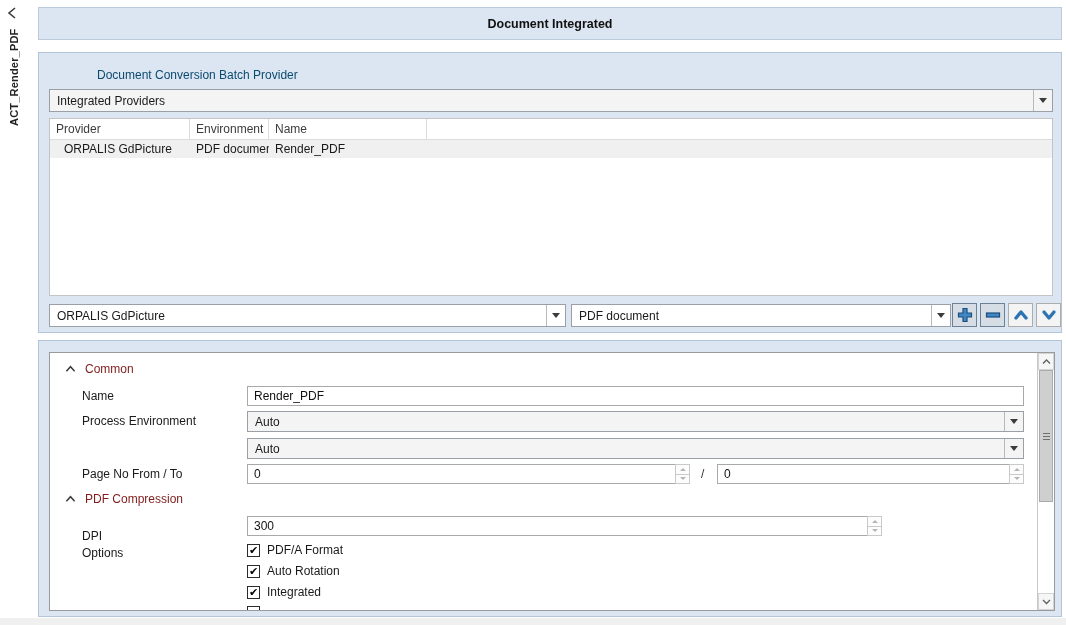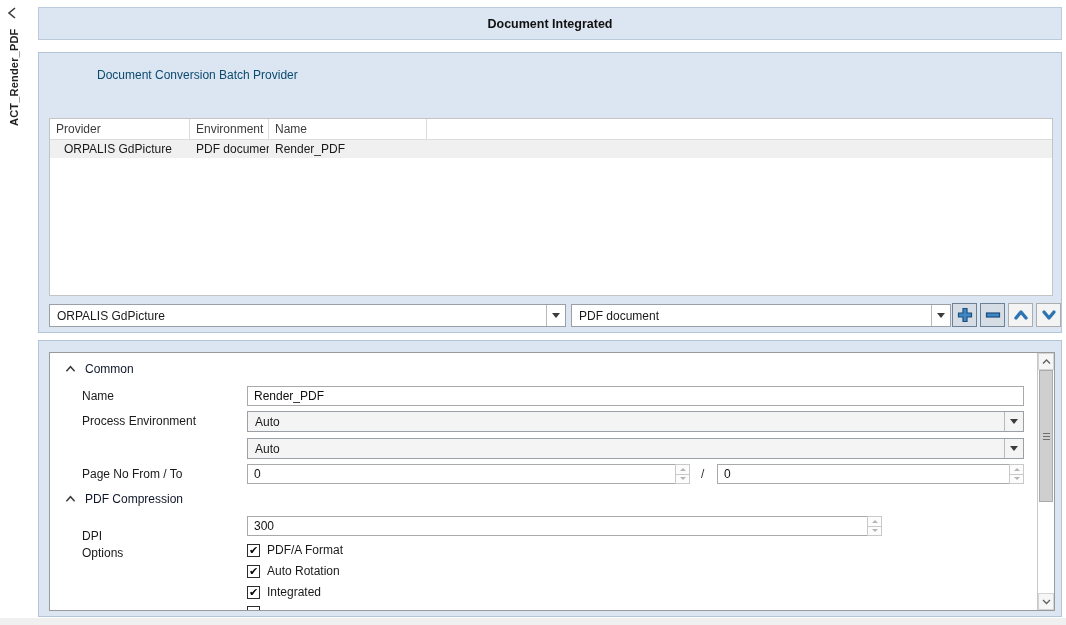--- a/index.html
+++ b/index.html
@@ -76,21 +76,21 @@
     background:#f3f3f3; display:flex; align-items:center; justify-content:center;
   }
   .icon-btn.pressed { background:#d6dde5; border-color:#6e8094; }
   .icon-btn.flat { background:#f4f4f4; border-color:#adadad; }
 
   
   .props-box {
     position:absolute; left:10px; top:11px; width:1006px; height:259px;
     background:#ffffff; border:1px solid #9a9a9a; overflow:hidden;
   }
-  .sect-head { position:absolute; display:flex; align-items:center; gap:9px; color:#0f172a; }
+  .sect-head { position:absolute; display:flex; align-items:center; gap:9px; color:#7f1d1d; }
   .sect-chev { width:11px; height:8px; display:block; }
   .prop-label { position:absolute; left:32px; color:#1a1a1a; white-space:nowrap; }
 
   .field {
     position:absolute; height:20px; background:#fff; border:1px solid #a9a9a9;
   }
   .field input {
     width:100%; height:100%; border:none; outline:none; background:transparent;
     font-family:inherit; font-size:12px; color:#111; padding:0 6px;
   }
@@ -142,20 +142,26 @@
   <svg class="vtab-chevron" viewBox="0 0 12 14">
     <polyline points="9,2 3,7 9,12" fill="none" stroke="#3b3b3b" stroke-width="1.6"></polyline>
   </svg>
   <div class="vtab-label">ACT_Render_PDF</div>
 
   <div class="titlebar">Document Integrated</div>
 
   <div class="panel panel1">
     <div class="section-label">Document Conversion Batch Provider</div>
 
+    <div class="combo" style="left:10px; top:36px; width:1004px; height:23px;">
+      <span class="combo-text">Integrated Providers</span>
+      <span class="combo-arrow">
+          <span class="tri-down"></span>
+        </span>
+    </div>
 
     <div class="grid">
       <div class="grid-header">
         <div class="hcell w-provider">Provider</div>
         <div class="hcell w-conversion">Environment</div>
         <div class="hcell w-name">Name</div>
         <div class="hcell w-rest"></div>
       </div>
       <div class="grid-row">
         <div class="cell w-provider" style="padding-left:14px;">ORPALIS GdPicture</div>

